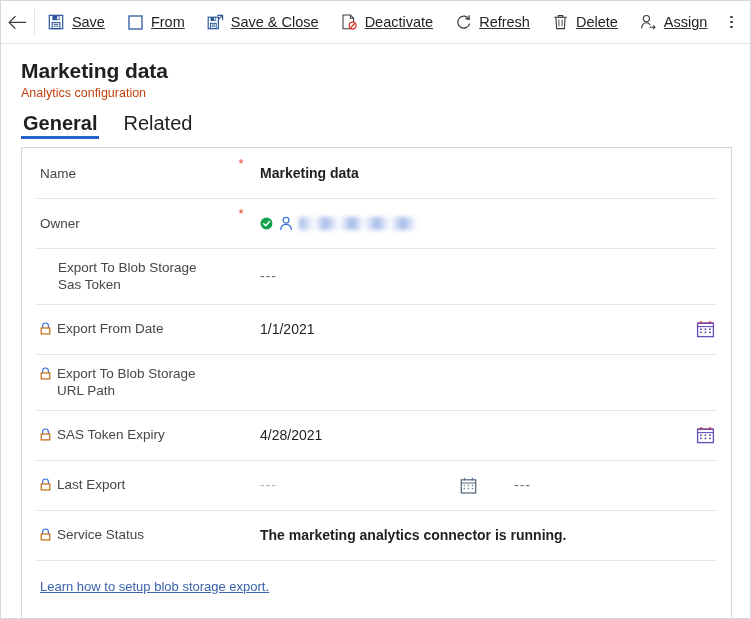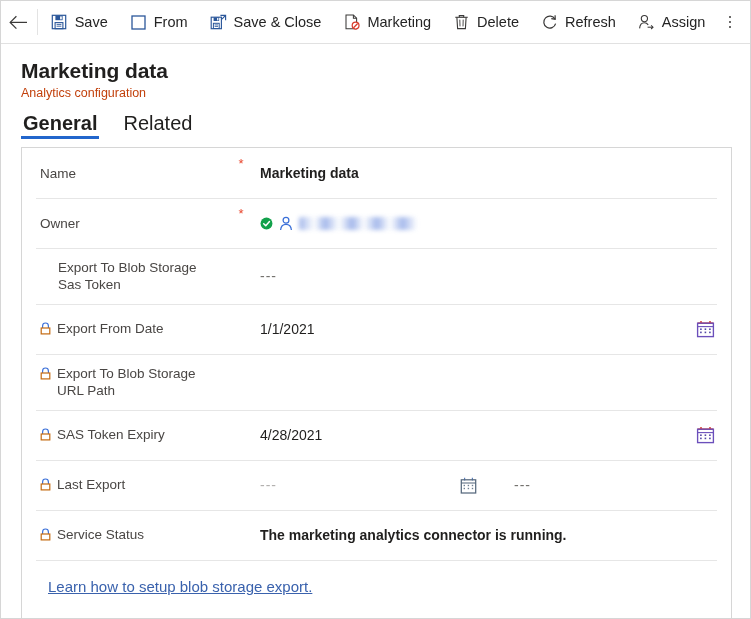--- a/index.html
+++ b/index.html
@@ -26,20 +26,21 @@
   
   #commandbar {
     height: 43px;
     flex: 0 0 43px;
     display: flex;
     align-items: center;
     border-bottom: 1px solid #e1e1e1;
     background: #ffffff;
     padding: 0 6px 0 0;
     position: relative;
+    text-decoration: underline;
   }
   .cmd-back {
     width: 44px; height: 42px;
     display: flex; align-items: center; justify-content: center;
     cursor: pointer;
     color: #3b3a39;
   }
   .cmd-sep {
     width: 1px; height: 26px; background: #e3e3e3;
     margin: 0 2px 0 0;
@@ -236,26 +237,25 @@
     padding: 0 14px;
     position: relative;
   }
   .footlink-row::before {
     content: "";
     position: absolute;
     left: 14px; right: 14px; top: 0;
     height: 1px; background: #e6e6e6;
   }
   .footlink {
-    font-size: 15px;
+    font-size: 13px;
     color: #3a62ad;
     text-decoration: underline;
     cursor: pointer;
     padding-left: 4px;
-    margin-left: 8px;
   }
 </style>
 </head>
 <body>
 
 <div id="app">
 
   <div id="commandbar">
 
     <div class="cmd-back" title="Back">
@@ -307,44 +307,44 @@
 
     <div class="cmd-btn">
       <span class="ico">
         <svg width="16" height="16" viewBox="0 0 16 16" aria-hidden="true">
           <path d="M2 1 H9.4 L12.6 4.2 V14.8 H2 Z" fill="none" stroke="#3b3a39" stroke-width="1.05"></path>
           <path d="M9.4 1 V4.2 H12.6" fill="none" stroke="#3b3a39" stroke-width="1.05"></path>
           <circle cx="11.6" cy="11.6" r="3.4" fill="#ffffff" stroke="#d93b2b" stroke-width="1.25"></circle>
           <line x1="9.5" y1="13.7" x2="13.7" y2="9.5" stroke="#d93b2b" stroke-width="1.25"></line>
         </svg>
       </span>
-      <span>Marketing</span>
+      <span>Deactivate</span>
+    </div>
+
+    <div class="cmd-btn">
+      <span class="ico">
+        <svg width="16" height="16" viewBox="0 0 16 16" aria-hidden="true">
+          <path d="M13 5.1 A6 6 0 1 0 13.6 9.6" fill="none" stroke="#3b3a39" stroke-width="1.2"></path>
+          <path d="M9.3 4.7 L13.2 5.2 L13.1 1.3" fill="none" stroke="#3b3a39" stroke-width="1.2"></path>
+        </svg>
+      </span>
+      <span>Refresh</span>
     </div>
 
     <div class="cmd-btn">
       <span class="ico">
         <svg width="15" height="16" viewBox="0 0 15 16" aria-hidden="true">
           <path d="M1.3 3.3 H13.7" stroke="#3b3a39" stroke-width="1.1"></path>
           <path d="M5.3 3.2 V1.6 H9.7 V3.2" fill="none" stroke="#3b3a39" stroke-width="1.1"></path>
           <path d="M2.9 3.4 L3.6 14.6 H11.4 L12.1 3.4" fill="none" stroke="#3b3a39" stroke-width="1.1"></path>
           <line x1="5.8" y1="5.6" x2="6" y2="12.4" stroke="#3b3a39" stroke-width="0.9"></line>
           <line x1="9.2" y1="5.6" x2="9" y2="12.4" stroke="#3b3a39" stroke-width="0.9"></line>
         </svg>
       </span>
       <span>Delete</span>
-    </div>
-
-    <div class="cmd-btn">
-      <span class="ico">
-        <svg width="16" height="16" viewBox="0 0 16 16" aria-hidden="true">
-          <path d="M13 5.1 A6 6 0 1 0 13.6 9.6" fill="none" stroke="#3b3a39" stroke-width="1.2"></path>
-          <path d="M9.3 4.7 L13.2 5.2 L13.1 1.3" fill="none" stroke="#3b3a39" stroke-width="1.2"></path>
-        </svg>
-      </span>
-      <span>Refresh</span>
     </div>
 
     <div class="cmd-btn">
       <span class="ico">
         <svg width="17" height="16" viewBox="0 0 17 16" aria-hidden="true">
           <circle cx="6.4" cy="4.6" r="3.1" fill="none" stroke="#3b3a39" stroke-width="1.1"></circle>
           <path d="M1.6 14.4 C1.9 10.6 4 8.7 6.4 8.7 C8 8.7 9.3 9.5 10.2 10.9" fill="none" stroke="#3b3a39" stroke-width="1.1"></path>
           <line x1="9.6" y1="13.2" x2="15" y2="13.2" stroke="#3b3a39" stroke-width="1.05"></line>
           <path d="M13.1 11.4 L15 13.2 L13.1 15" fill="none" stroke="#3b3a39" stroke-width="1.05"></path>
         </svg>

